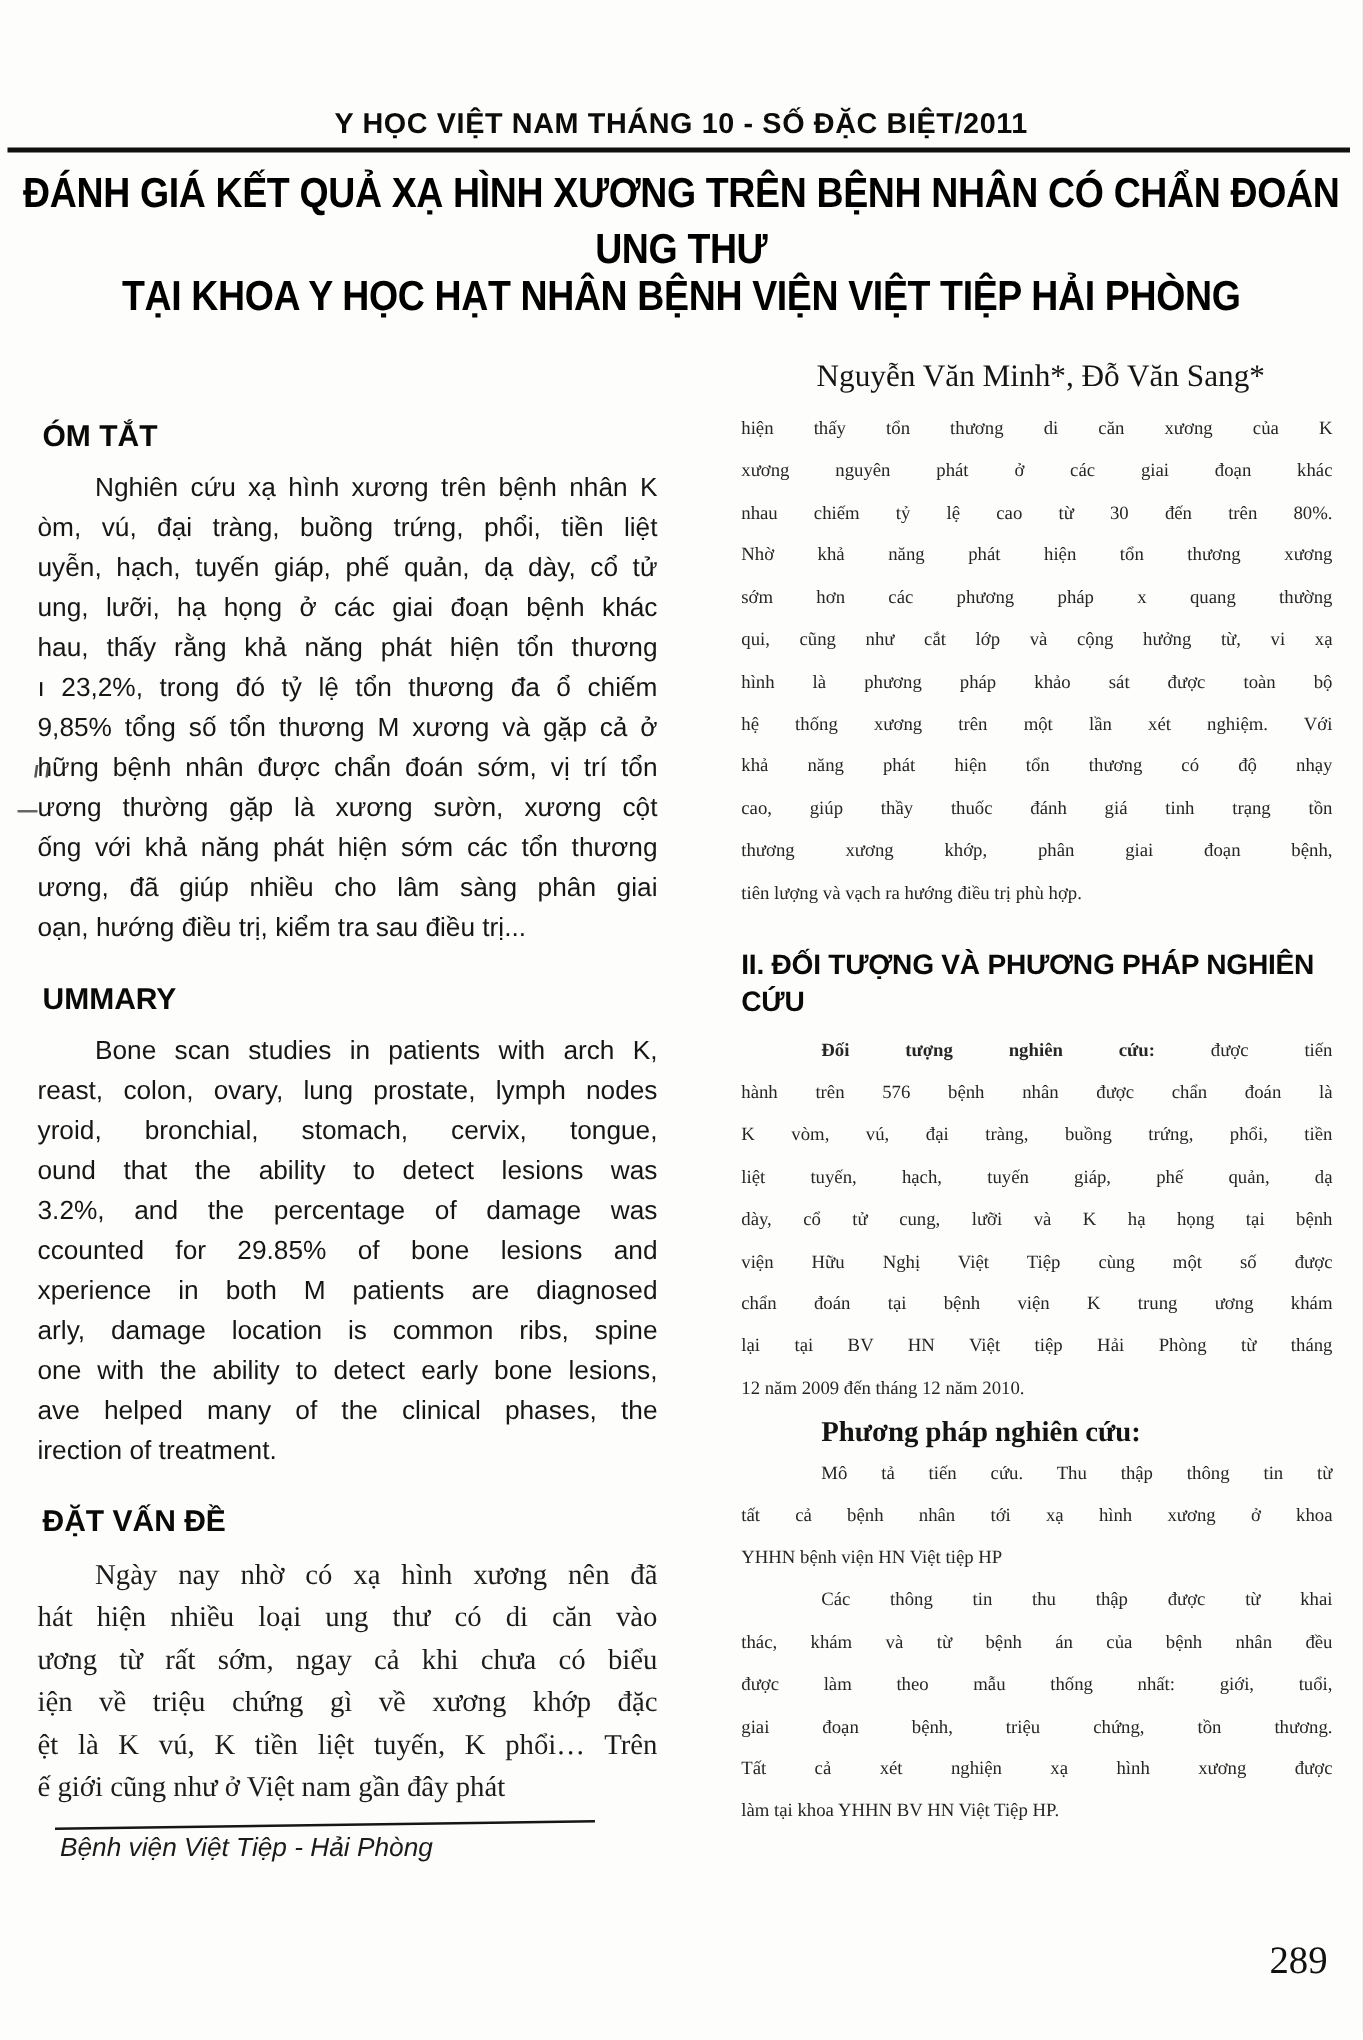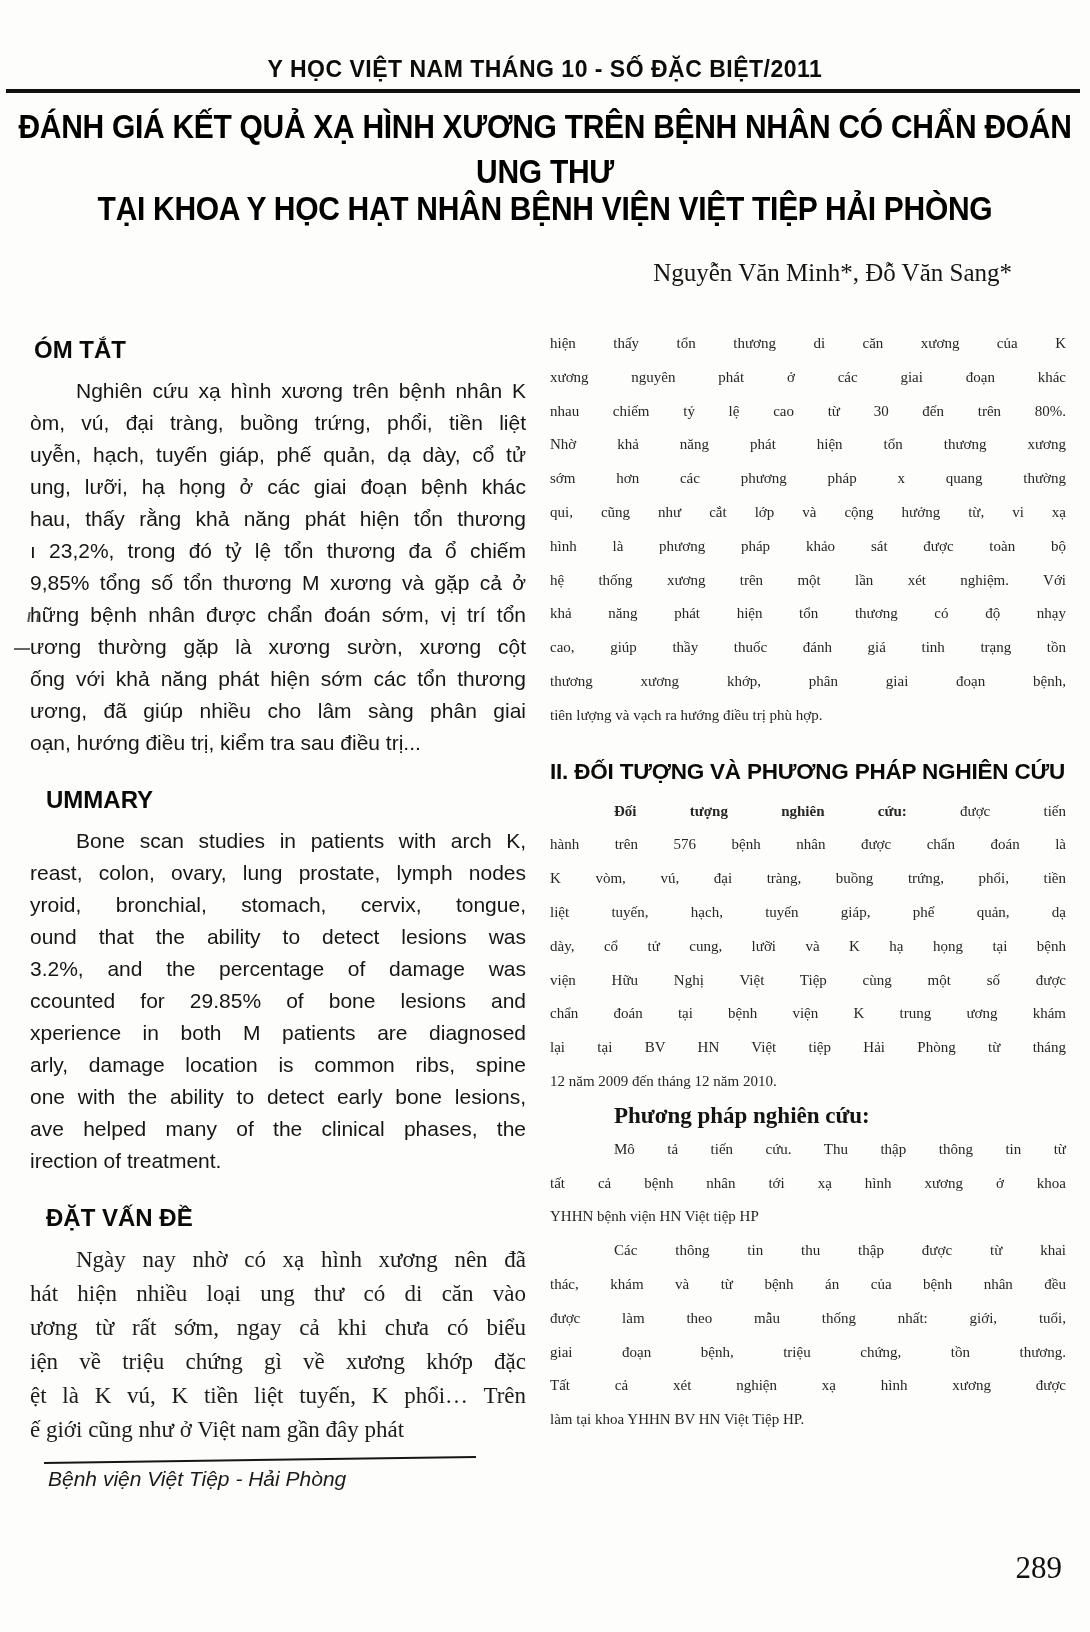--- a/index.html
+++ b/index.html
@@ -3,49 +3,49 @@
 <meta charset="utf-8">
 <style>
   html,body{margin:0;padding:0;background:#e8e8e6;}
   .page{
     position:relative;width:1090px;height:1632px;margin:0 auto;
     background:#fdfdfb;color:#111;overflow:hidden;
     font-family:"Liberation Serif",serif;
   }
   
   .journal-header{
-    padding-top:56px;text-align:center;
+    padding-top:85px;text-align:center;
     font-family:"Liberation Sans",sans-serif;font-weight:700;
     font-size:23px;letter-spacing:.5px;color:#0c0c0c;
   }
   .header-rule{height:4px;background:#101010;margin:6px 10px 0 6px;}
   
   .title-line{
     text-align:center;font-family:"Liberation Sans",sans-serif;
     font-weight:800;font-size:30px;line-height:40px;color:#000;
     letter-spacing:-.3px;transform:scaleY(1.12);
   }
   .title-block{margin-top:16px;}
   
   .authors{
     margin-top:30px;text-align:right;padding-right:78px;
     font-family:"Liberation Serif",serif;font-size:25px;color:#151515;
   }
   
-  .columns{position:absolute;top:327px;left:30px;right:24px;bottom:0;display:flex;gap:24px;}
+  .columns{position:absolute;top:327px;left:30px;right:24px;bottom:0;display:flex;gap:67px;}
   .col{min-width:0;}
   .col-left{flex:0 0 496px;}
   .col-right{flex:1 1 auto;}
   
   .h-sans{
     font-family:"Liberation Sans",sans-serif;font-weight:700;
     font-size:24px;color:#0a0a0a;line-height:30px;
   }
   .h-first{margin:8px 0 10px 4px;}
-  .h-mid{margin:26px 0 10px 16px;}
+  .h-mid{margin:26px 0 10px 4px;}
   .h-sec2{margin:24px 0 8px 0;font-size:22.5px;letter-spacing:-.2px;}
   
   .tl{text-align:justify;text-align-last:justify;}
   .tl-last{text-align-last:left;}
   .para{margin:0;}
   .para.sans{
     font-family:"Liberation Sans",sans-serif;
     font-size:21px;line-height:32px;color:#161616;
   }
   .para.serif-l{font-size:23px;line-height:34px;color:#1c1c1c;}

